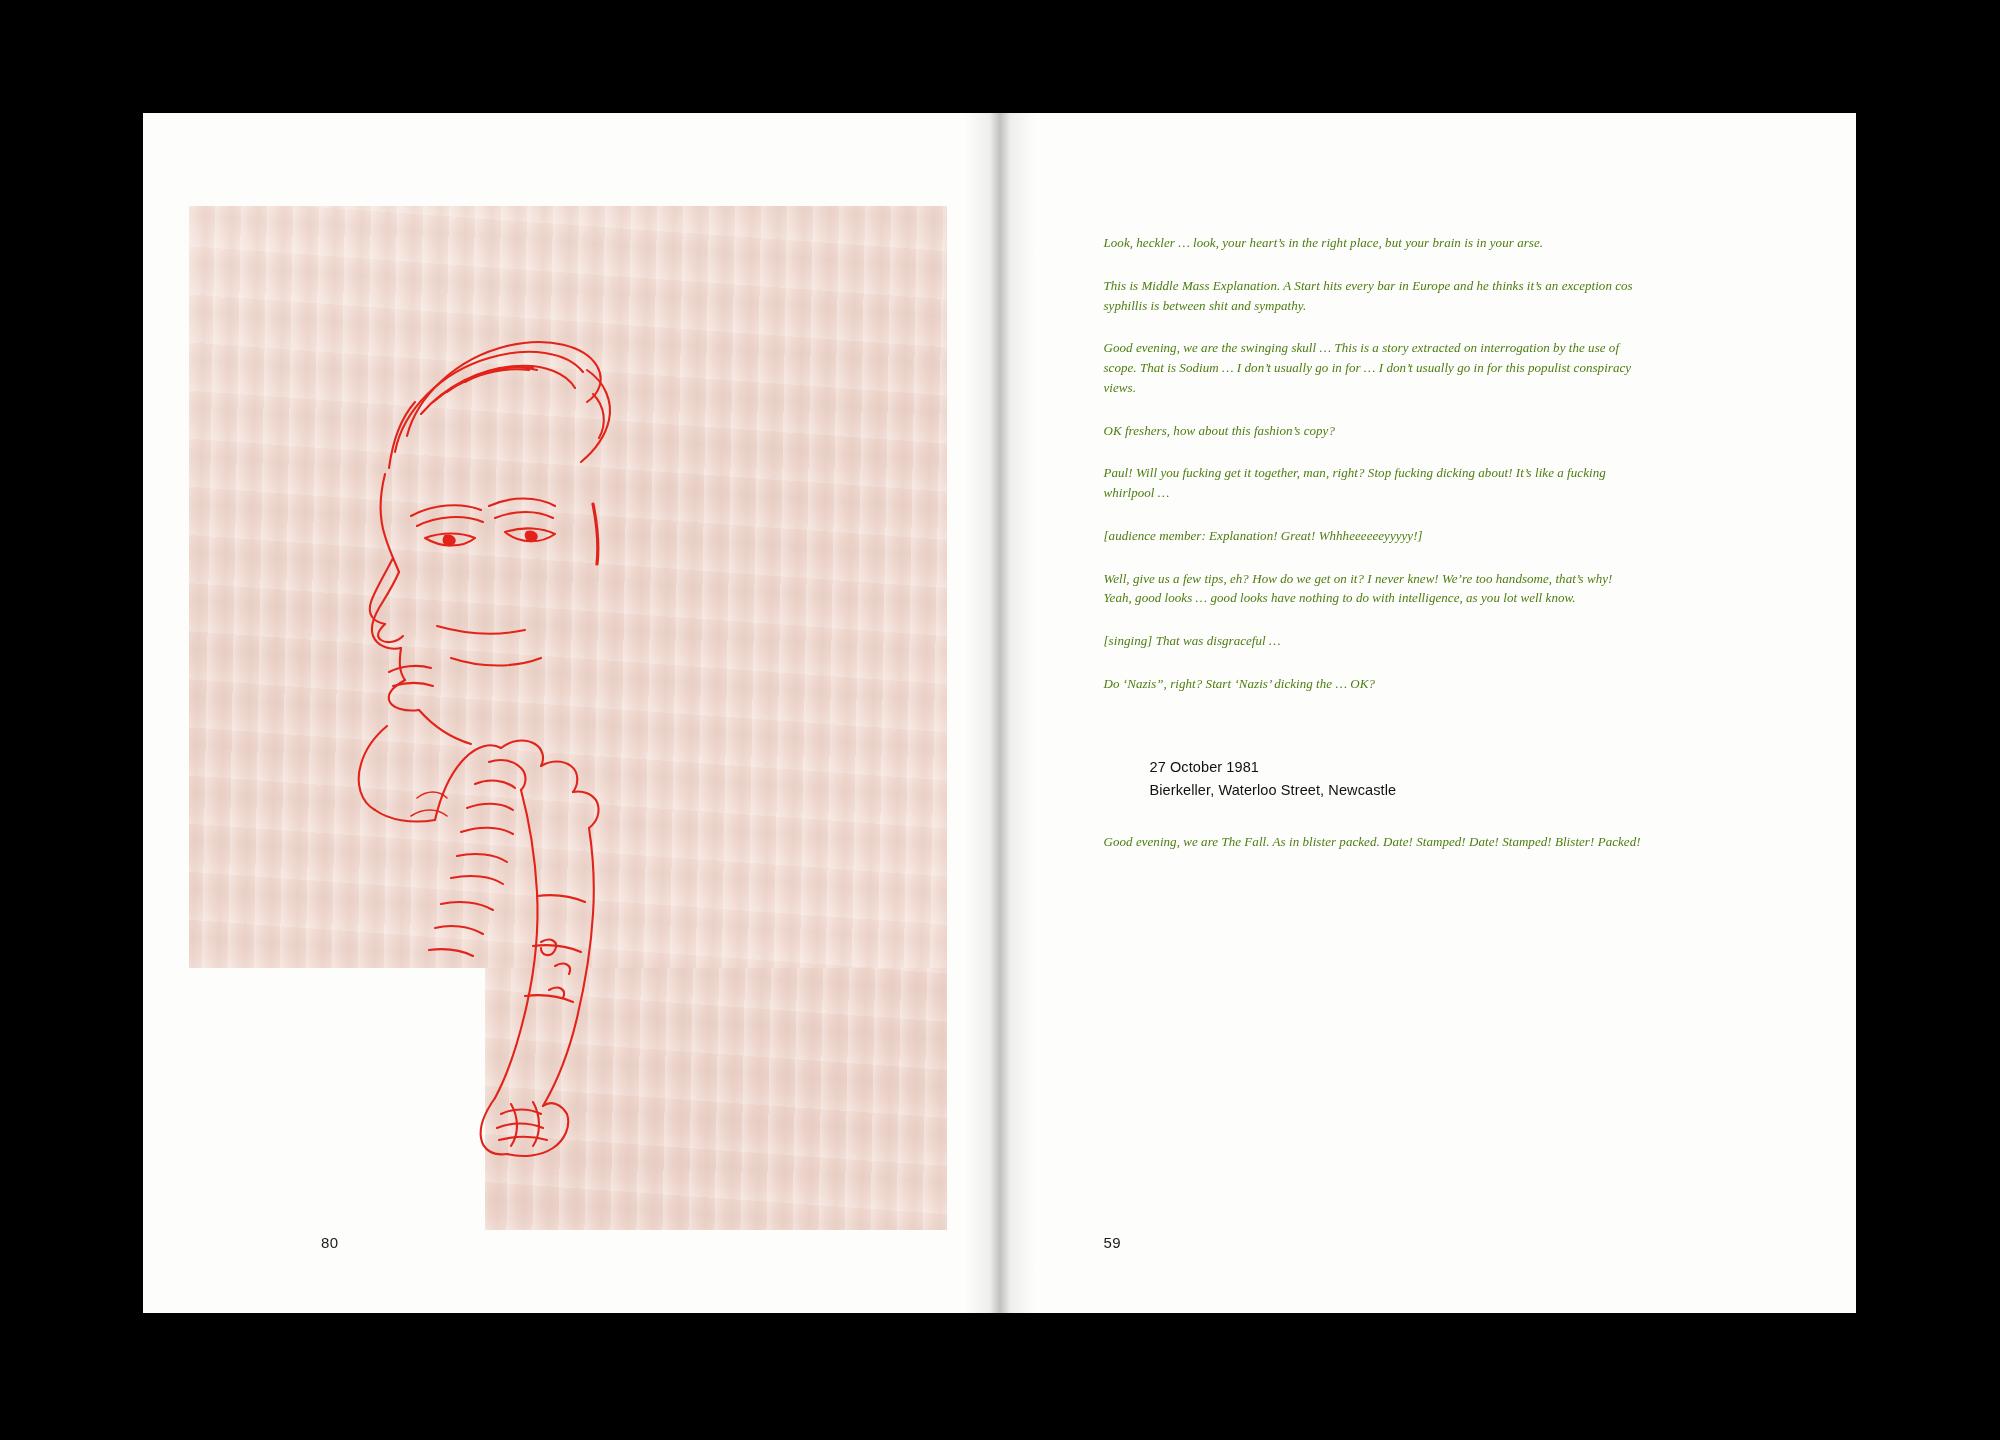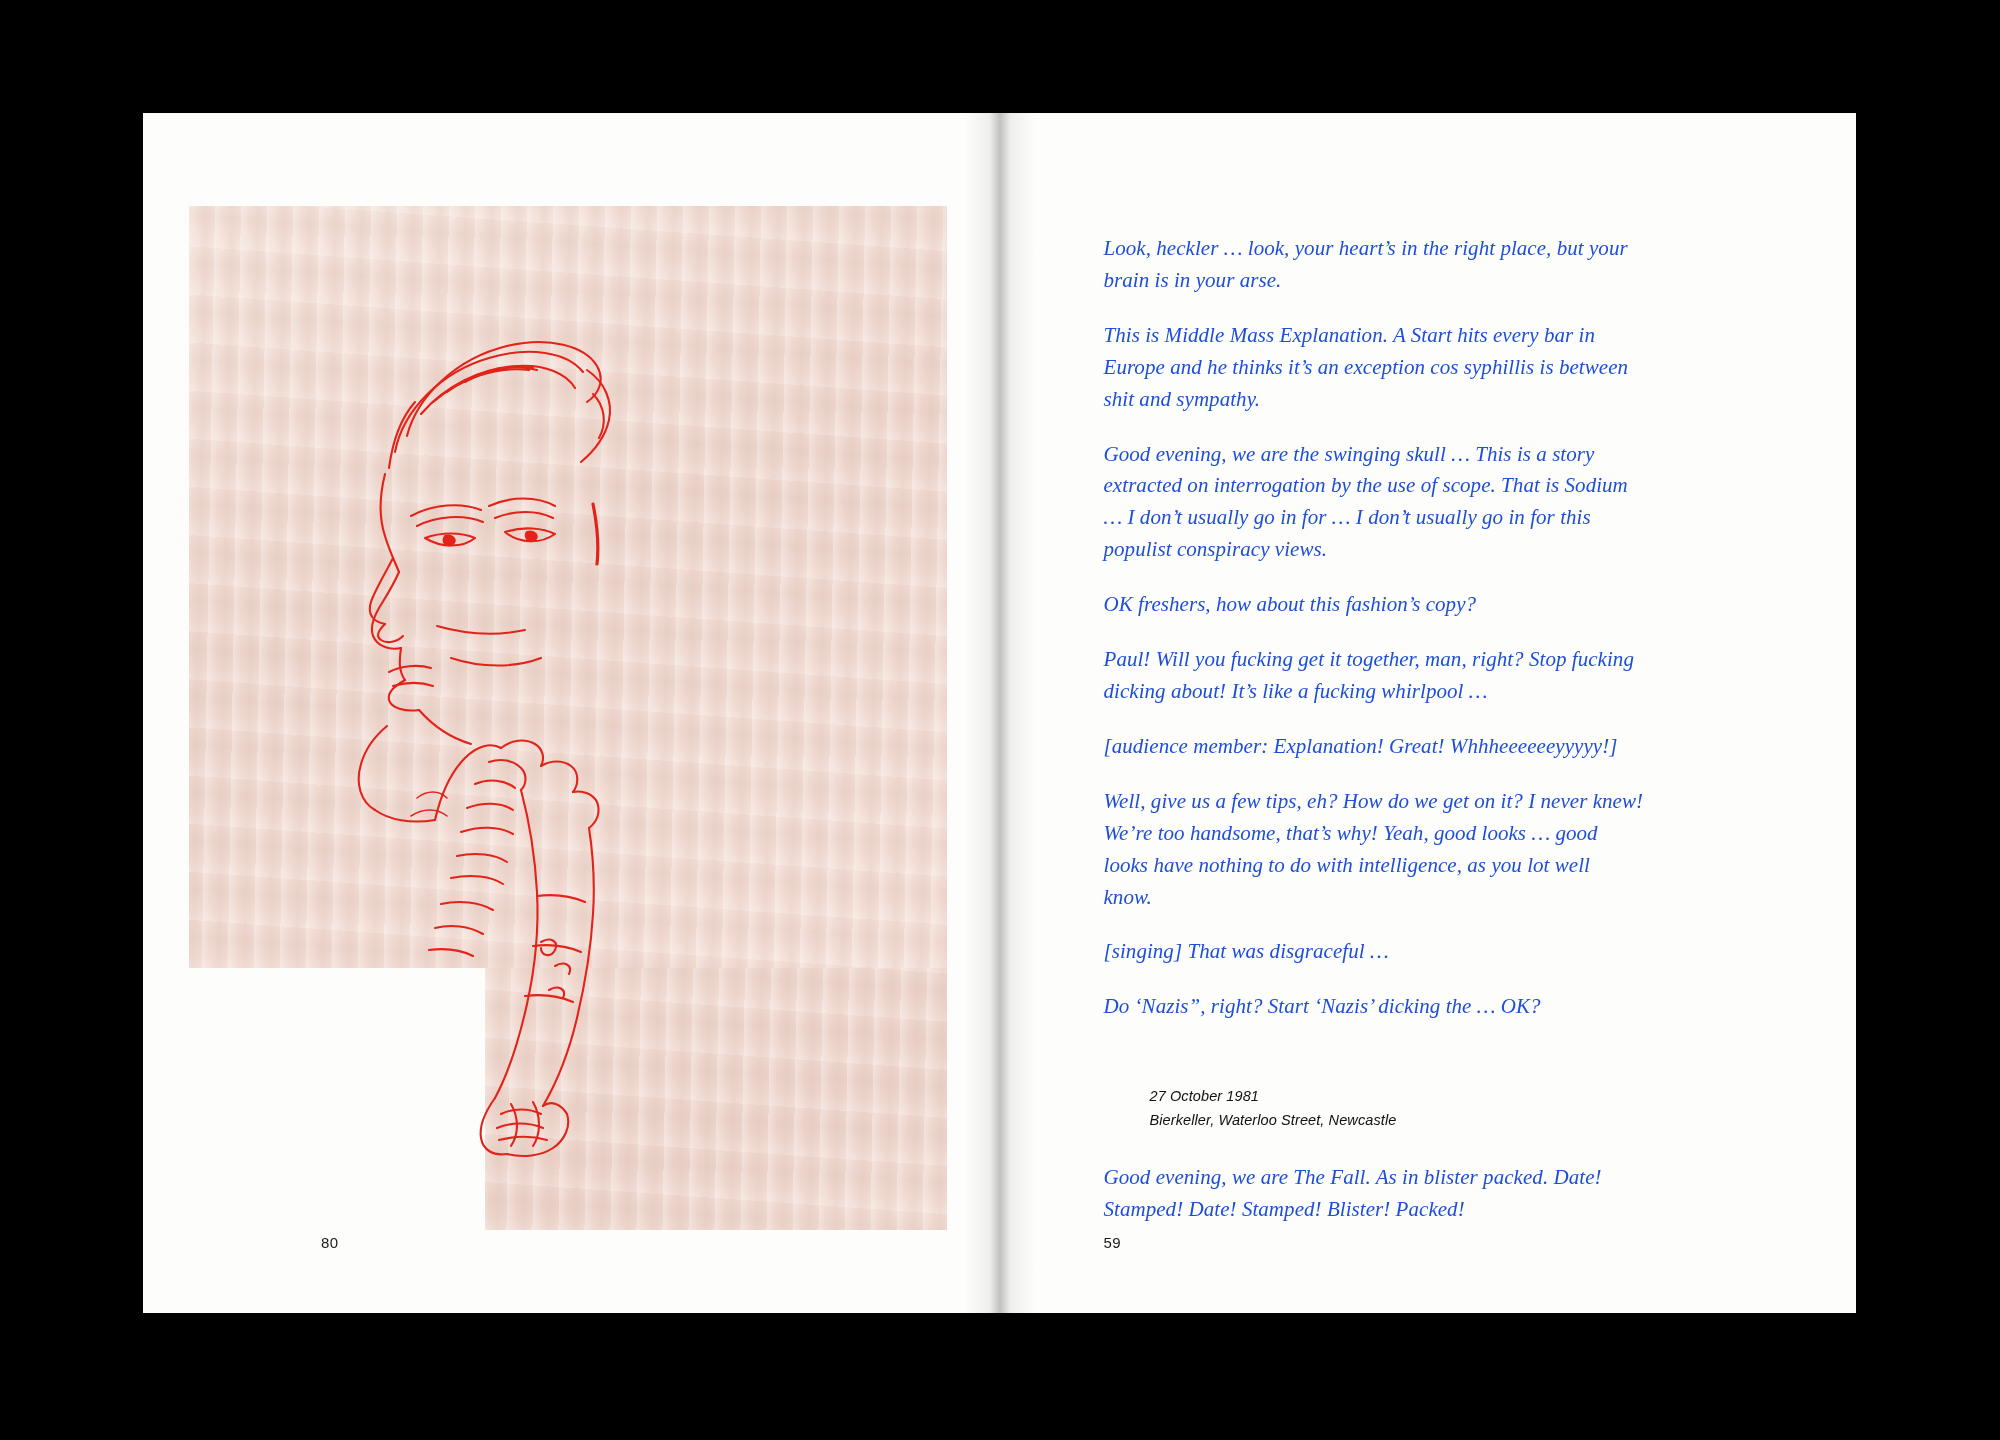--- a/index.html
+++ b/index.html
@@ -101,36 +101,36 @@
   
   .textcol {
     position: absolute;
     left: 104px;
     top: 120px;
     width: 546px;
   }
   .para {
     font-family: "Liberation Serif", serif;
     font-style: italic;
-    font-size: 21px;
+    font-size: 13px;
     line-height: 1.52;
-    color: #1d4ed8;
+    color: #4d7c0f;
     margin: 0 6px 23px 0;
     letter-spacing: 0.05px;
   }
   .venue-block {
     margin: 62px 0 30px 46px;
     font-family: "Liberation Sans", sans-serif;
     font-style: normal;
     font-size: 14.5px;
     line-height: 1.62;
     color: #111111;
     letter-spacing: 0.1px;
   }
-  .venue-block div { white-space: nowrap; font-style: italic; }
+  .venue-block div { white-space: nowrap; }
 </style>
 </head>
 <body>
 
 <div class="spread">
 
   <div class="page">
 
     <div class="plate"></div>
     <div class="plate-lower"></div>

